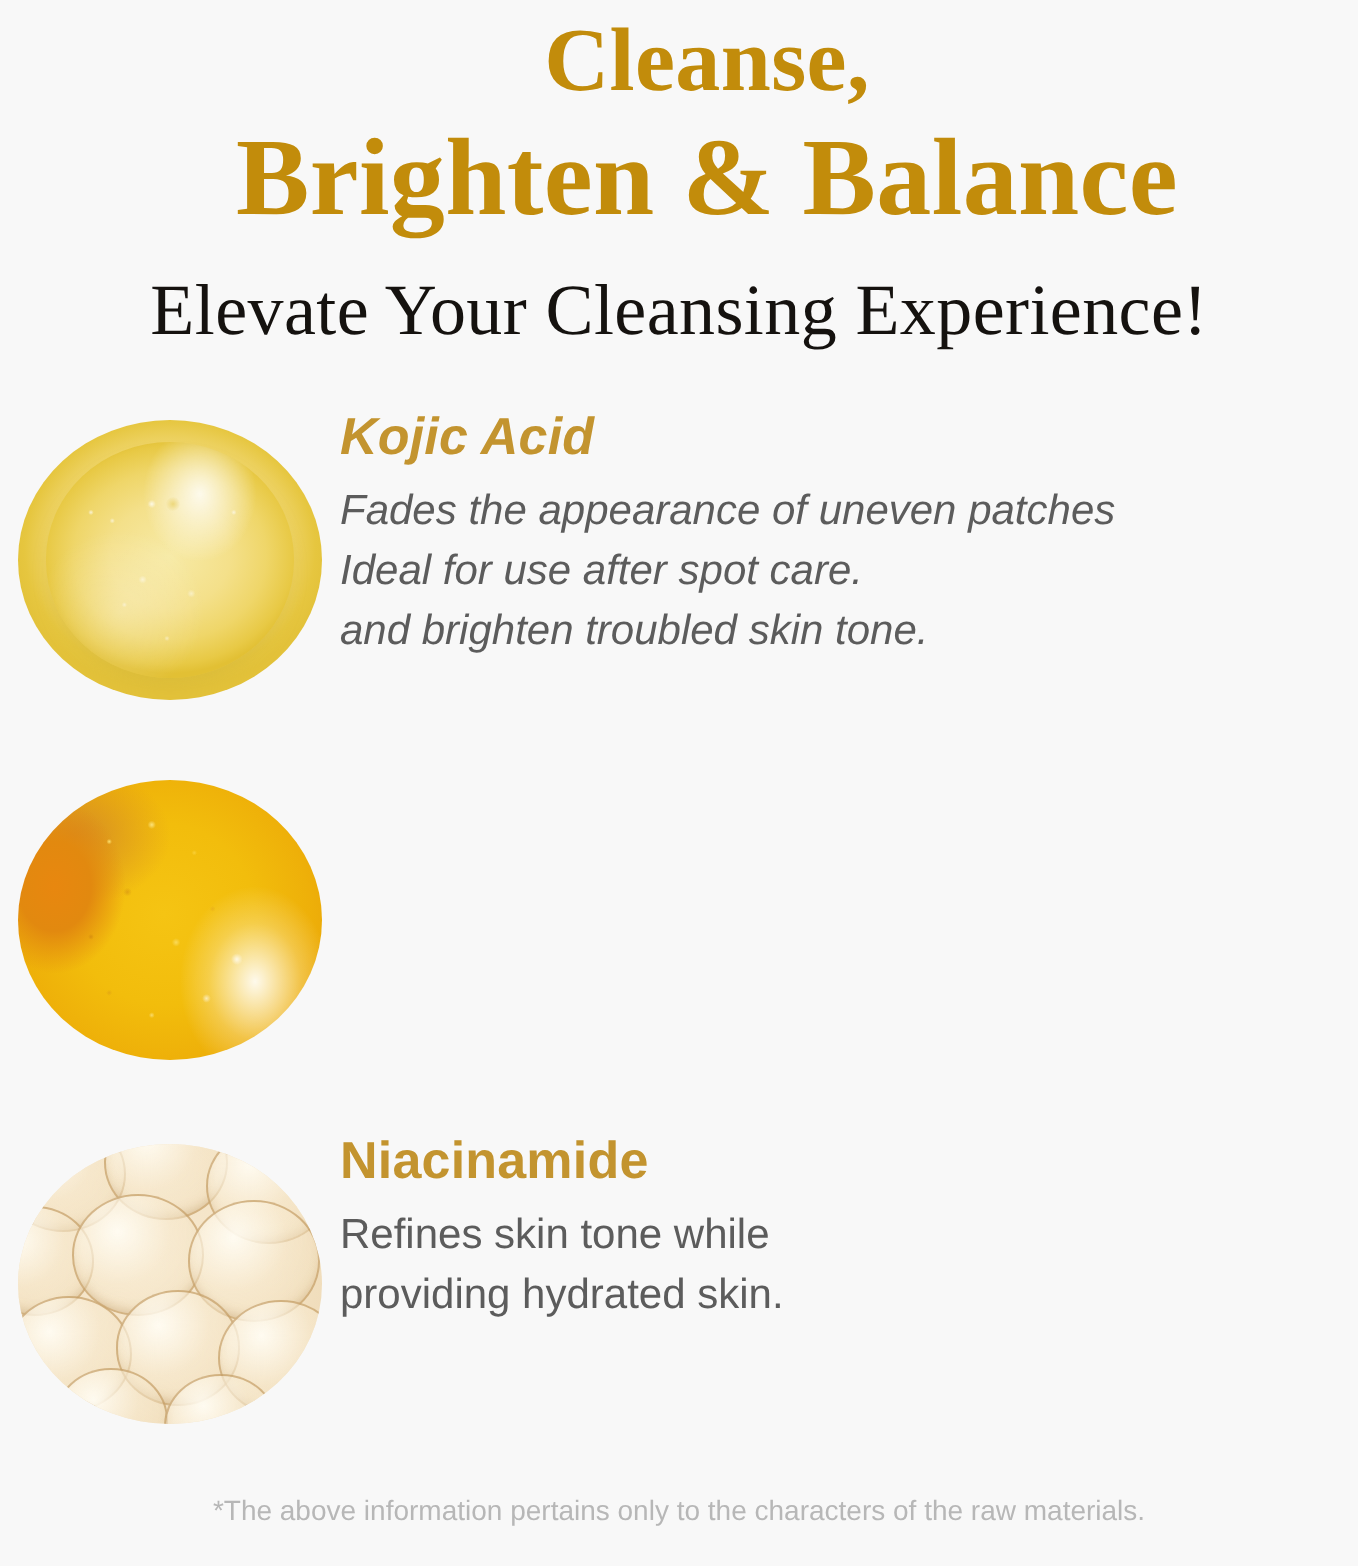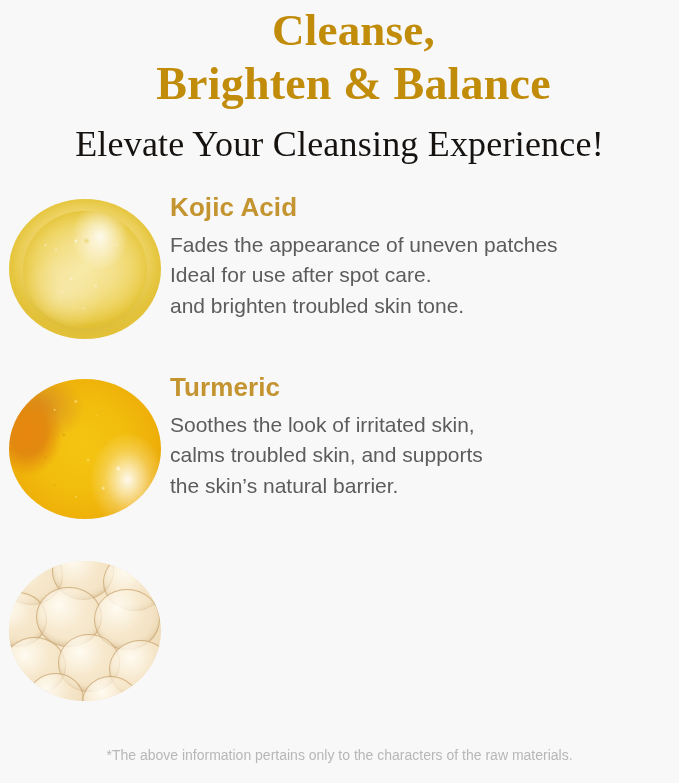--- a/index.html
+++ b/index.html
@@ -22,21 +22,21 @@
   }
   .title-line {
     font-family: "Liberation Serif", serif;
     font-weight: bold;
     color: #c28c0b;
     letter-spacing: 0.2px;
     line-height: 1.18;
     padding-left: 28px;
   }
   .title-line-1 { font-size: 45px; }
-  .title-line-2 { font-size: 46px; }
+  .title-line-2 { font-size: 55px; }
   .subtitle {
     font-family: "Liberation Serif", serif;
     font-weight: normal;
     color: #15120f;
     font-size: 36px;
     margin-top: 12px;
     letter-spacing: 0.2px;
     text-align: center;
   }
 
@@ -186,61 +186,60 @@
 <body>
 
 <div class="header">
   <div class="title-line title-line-1">Cleanse,</div>
   <div class="title-line title-line-2">Brighten &amp; Balance</div>
   <div class="subtitle">Elevate Your Cleansing Experience!</div>
 </div>
 
 <div class="sections">
 
-  <div class="section" style="margin-top:6px;">
+  <div class="section" style="margin-top:6px;font-style:italic;">
     <div class="thumb-wrap">
       <div class="thumb kojic"></div>
     </div>
     <div class="body-col">
       <div class="ing-name">Kojic Acid</div>
       <div class="ing-desc">
         <div>Fades the appearance of uneven patches</div>
         <div>Ideal for use after spot care.</div>
         <div>and brighten troubled skin tone.</div>
       </div>
     </div>
   </div>
 
   <div class="section" style="margin-top:34px;">
     <div class="thumb-wrap">
       <div class="thumb turmeric"></div>
-    </div>
-    <div class="body-col">
-      <div class="ing-name">Turmeric</div>
-      <div class="ing-desc">
-        <div>Soothes the look of irritated skin,</div>
-        <div>calms troubled skin, and supports</div>
-        <div>the skin’s natural barrier.</div>
-      </div>
     </div>
   </div>
 
   <div class="section" style="margin-top:36px;">
     <div class="thumb-wrap">
       <div class="thumb niacinamide">
         <span class="bub" style="left:-6%;top:-10%;width:40%;height:40%;"></span>
         <span class="bub" style="left:28%;top:-14%;width:40%;height:40%;"></span>
         <span class="bub" style="left:62%;top:-6%;width:40%;height:40%;"></span>
         <span class="bub" style="left:-14%;top:22%;width:38%;height:38%;"></span>
         <span class="bub" style="left:18%;top:18%;width:42%;height:42%;"></span>
         <span class="bub" style="left:56%;top:20%;width:42%;height:42%;"></span>
         <span class="bub" style="left:-4%;top:54%;width:40%;height:40%;"></span>
         <span class="bub" style="left:32%;top:52%;width:40%;height:40%;"></span>
         <span class="bub" style="left:66%;top:56%;width:40%;height:40%;"></span>
         <span class="bub" style="left:12%;top:80%;width:36%;height:36%;"></span>
         <span class="bub" style="left:48%;top:82%;width:36%;height:36%;"></span>
       </div>
     </div>
+    <div class="body-col">
+      <div class="ing-name">Niacinamide</div>
+      <div class="ing-desc">
+        <div>Refines skin tone while</div>
+        <div>providing hydrated skin.</div>
+      </div>
+    </div>
   </div>
 
 </div>
 
 <div class="footnote">*The above information pertains only to the characters of the raw materials.</div>
 
 </body></html>

